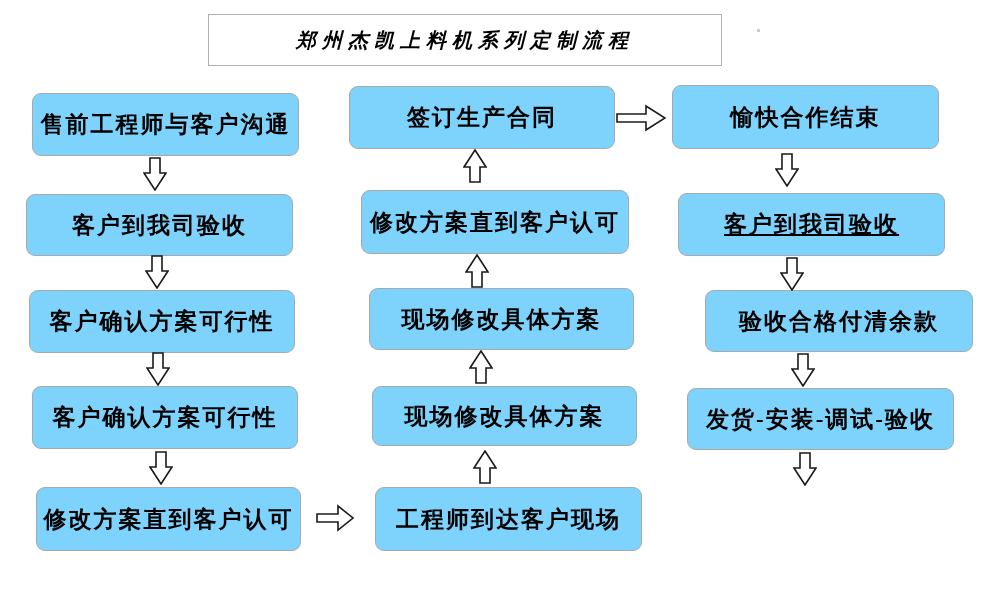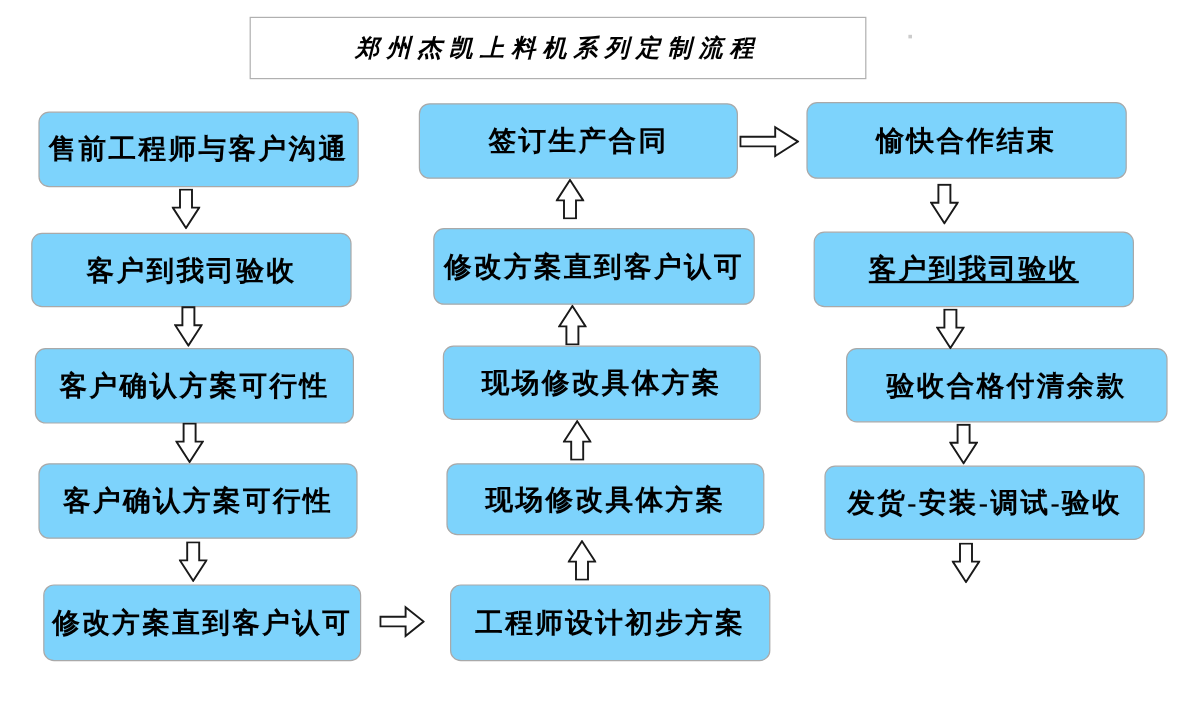--- a/index.html
+++ b/index.html
@@ -67,21 +67,21 @@
   <div class="node l1">售前工程师与客户沟通</div>
   <div class="node l2">客户到我司验收</div>
   <div class="node l3">客户确认方案可行性</div>
   <div class="node l4">客户确认方案可行性</div>
   <div class="node l5">修改方案直到客户认可</div>
 
   <div class="node m1">签订生产合同</div>
   <div class="node m2">修改方案直到客户认可</div>
   <div class="node m3">现场修改具体方案</div>
   <div class="node m4">现场修改具体方案</div>
-  <div class="node m5">工程师设计初步方案</div>
+  <div class="node m5">工程师到达客户现场</div>
 
   <div class="node r1">愉快合作结束</div>
   <div class="node r2">客户到我司验收</div>
   <div class="node r3">验收合格付清余款</div>
   <div class="node r4">发货-安装-调试-验收</div>
 
   <svg class="arrow a-l1" width="24" height="34" viewBox="0 0 24 34">
       <polygon points="7,1 17,1 17,16 23,16 12,33 1,16 7,16" fill="#ffffff" stroke="#1a1a1a" stroke-width="1.6"></polygon>
     </svg>
   <svg class="arrow a-l2" width="24" height="34" viewBox="0 0 24 34">

